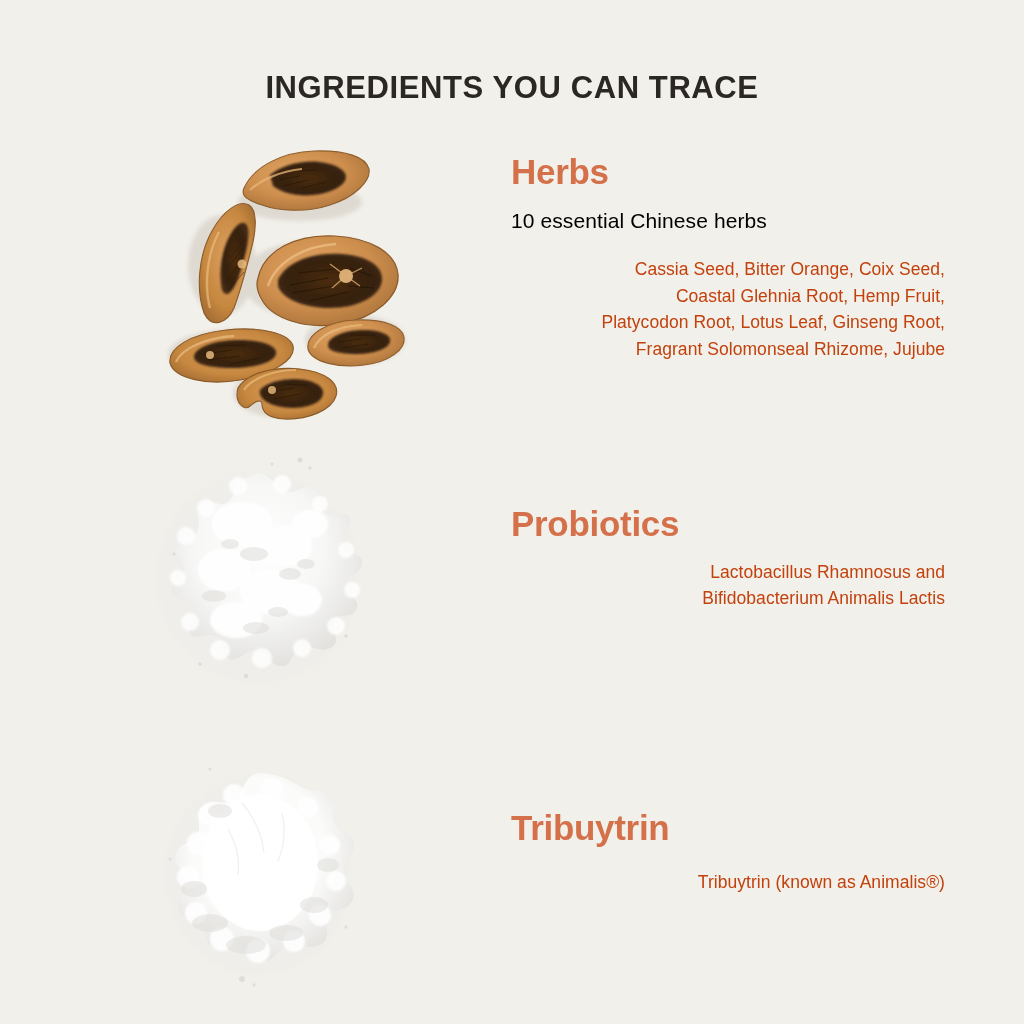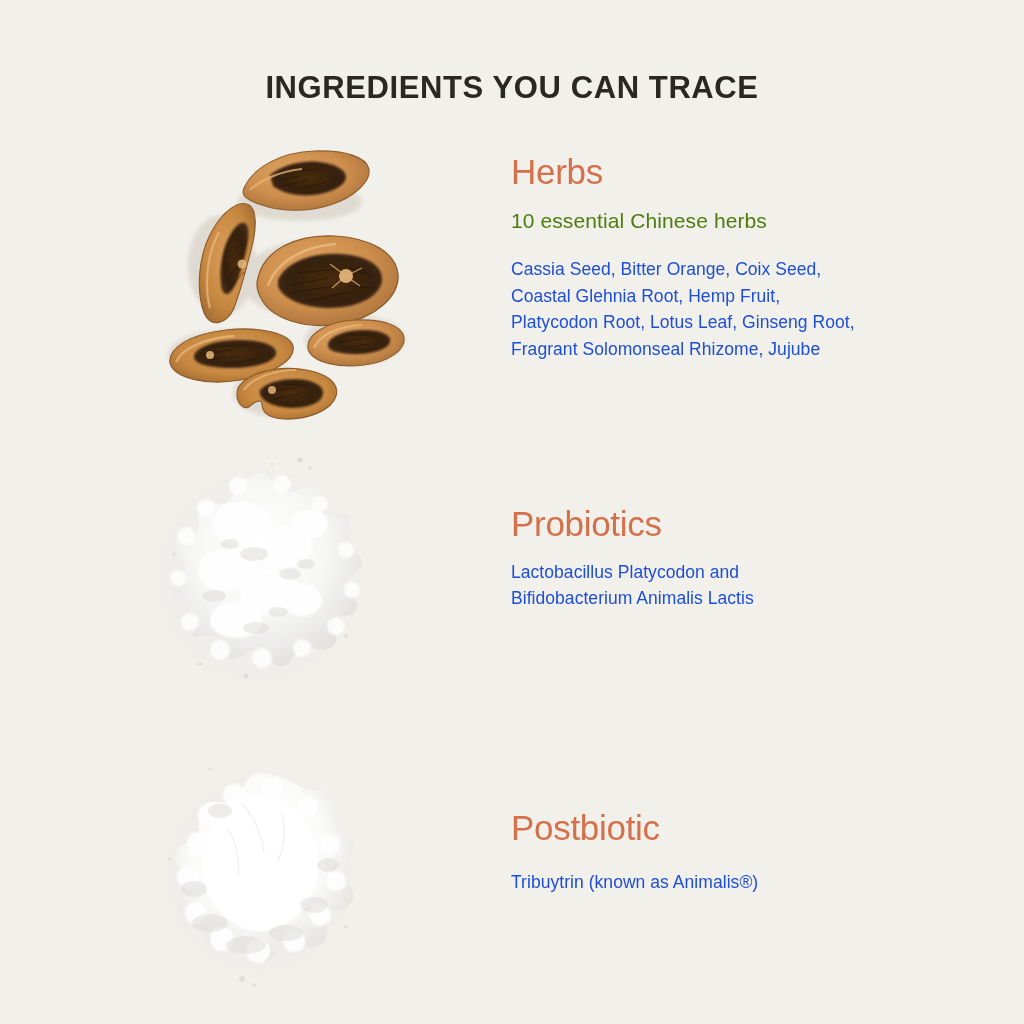--- a/index.html
+++ b/index.html
@@ -57,42 +57,43 @@
     position: absolute;
     left: 511px;
     width: 450px;
   }
   .sec-herbs      .copy { top: 14px;  }
   .sec-probiotic  .copy { top: 56px;  }
   .sec-postbiotic .copy { top: 55px;  }
 
   .sec-heading {
     font-size: 35px;
-    font-weight: normal;
+    font-weight: bold;
     color: #D4714B;
     letter-spacing: -0.3px;
     line-height: 1.05;
     margin: 0 0 16px 0;
   }
   .sec-subhead {
     font-size: 21px;
     font-weight: normal;
-    color: #4d7c0f;
+    color: #000000;
     line-height: 1.3;
     margin: 0 0 22px 0;
     letter-spacing: 0.1px;
   }
   .sec-body {
     font-size: 17.5px;
     font-weight: normal;
-    color: #1d4ed8;
+    color: #c2410c;
     line-height: 1.52;
     letter-spacing: 0.05px;
-    margin: 0;
+    margin: 16px;
     white-space: pre-line;
+    text-align: right;
   }
   .sec-probiotic .sec-heading  { }
   .sec-postbiotic .sec-heading { margin-bottom: 22px; }
 
   
   .photo-svg { display: block; width: 100%; height: 100%; overflow: visible; }
 </style>
 </head>
 <body>
 
@@ -324,21 +325,21 @@
           <circle cx="196" cy="186" r="1.8"></circle>
           <circle cx="50" cy="214" r="1.8"></circle>
           <circle cx="96" cy="226" r="2.2"></circle>
           <circle cx="24" cy="104" r="1.6"></circle>
         </g>
       </svg>
     </div>
 
     <div class="copy">
       <div class="sec-heading">Probiotics</div>
-      <div class="sec-body">Lactobacillus Platycodon and
+      <div class="sec-body">Lactobacillus Rhamnosus and
 Bifidobacterium Animalis Lactis</div>
     </div>
   </div>
 
   <div class="section sec-postbiotic">
 
     <div class="media">
       <svg class="photo-svg" viewBox="0 0 320 245" preserveAspectRatio="xMidYMid meet">
         <defs>
           <radialGradient id="pw2" cx="46%" cy="40%" r="60%">
@@ -407,18 +408,18 @@
           <circle cx="92" cy="224" r="3"></circle>
           <circle cx="104" cy="230" r="1.8"></circle>
           <circle cx="60" cy="14" r="1.6"></circle>
           <circle cx="196" cy="172" r="1.8"></circle>
           <circle cx="20" cy="104" r="1.6"></circle>
         </g>
       </svg>
     </div>
 
     <div class="copy">
-      <div class="sec-heading">Postbiotic</div>
+      <div class="sec-heading">Tribuytrin</div>
       <div class="sec-body">Tribuytrin (known as Animalis®)</div>
     </div>
   </div>
 
 </div>
 
 </body></html>

